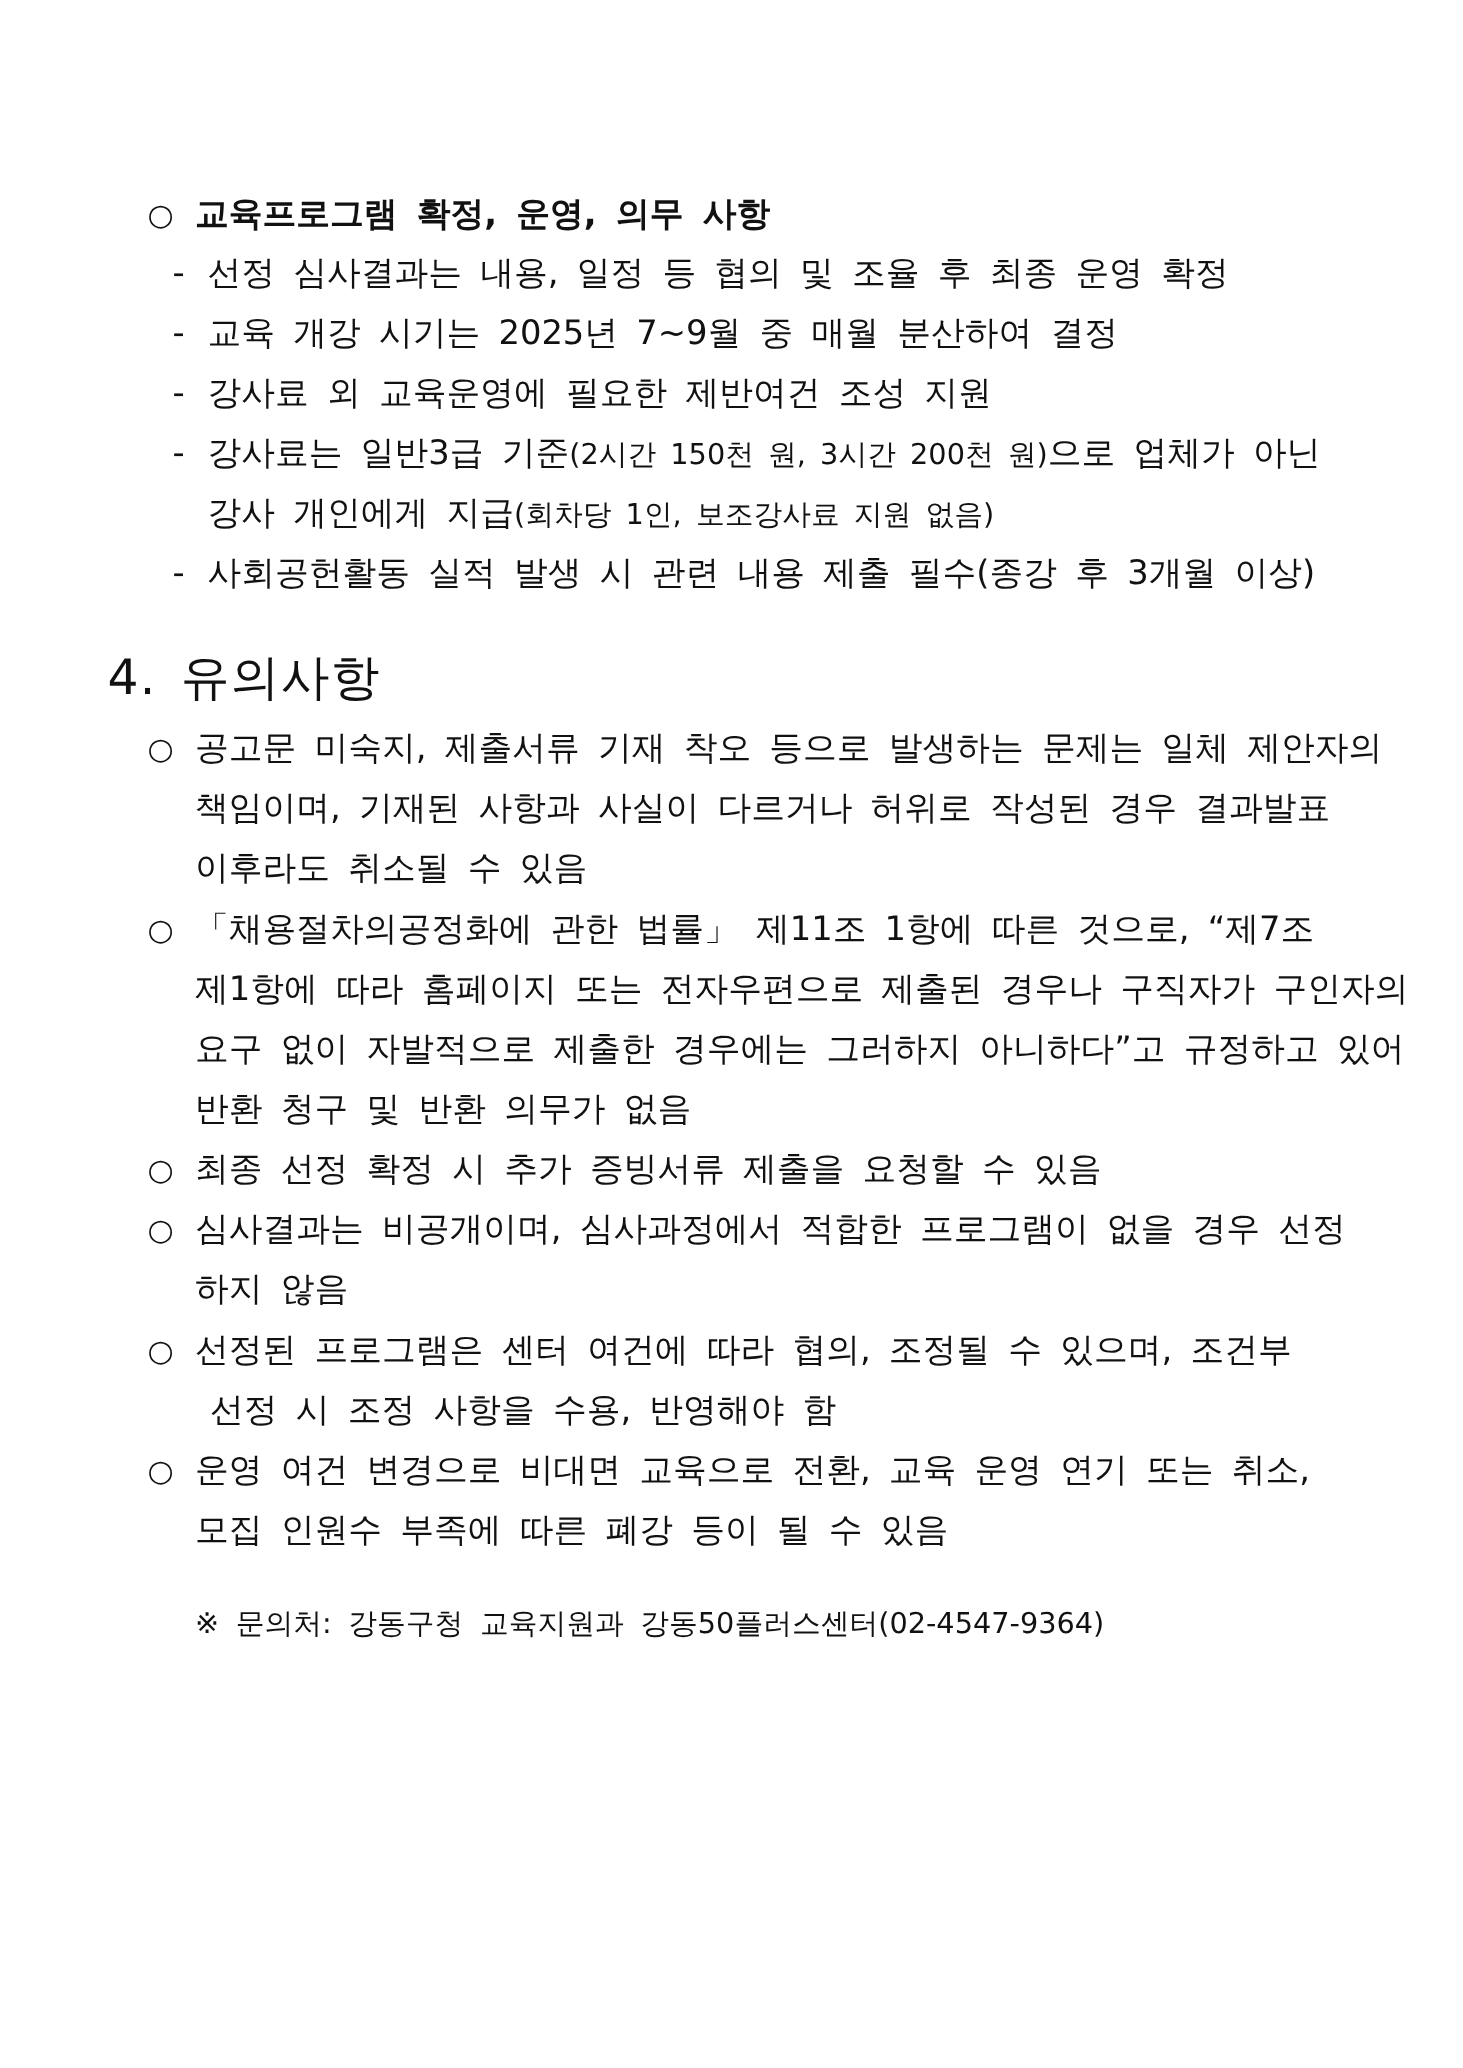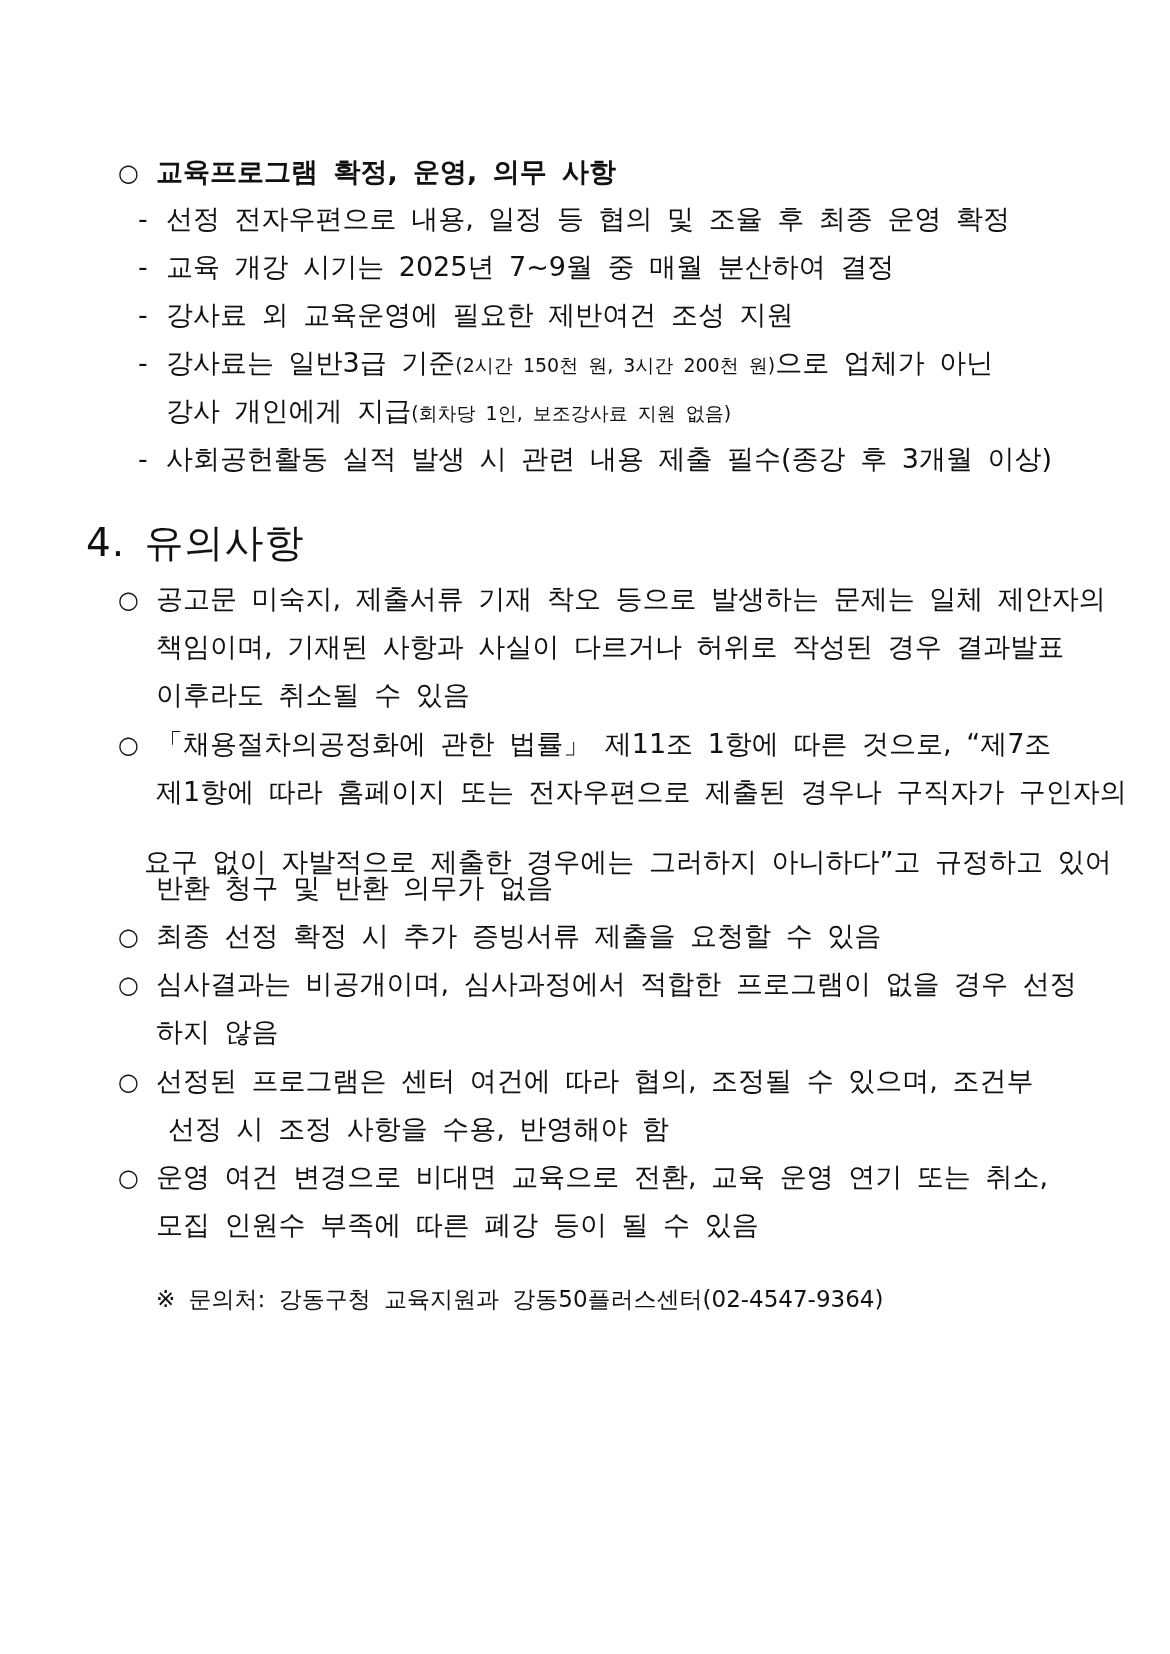--- a/index.html
+++ b/index.html
@@ -24,21 +24,21 @@
     }
     .line {
       position: absolute;
       white-space: nowrap;
       font-size: 27px;
       line-height: 34px;
       letter-spacing: 0px;
       word-spacing: 6px;
     }
     .bold { font-weight: bold; }
-    .small { font-size: 19px; word-spacing: 4px; }
+    .small { font-size: 23px; word-spacing: 4px; }
     .heading {
       font-size: 39px;
       font-weight: normal;
       letter-spacing: 1px;
     }
     .bullet {
       display: inline-block;
       width: 38px;
       font-size: 24px;
     }
@@ -53,21 +53,21 @@
 </head>
 <body>
 
 <div class="page">
 
   <div class="line bold" style="left:118px; top:155px;">
     <span class="bullet">○</span><span>교육프로그램 확정, 운영, 의무 사항</span>
   </div>
 
   <div class="line" style="left:138px; top:202px;">
-    <span class="dash">-</span><span>선정 전자우편으로 내용, 일정 등 협의 및 조율 후 최종 운영 확정</span>
+    <span class="dash">-</span><span>선정 심사결과는 내용, 일정 등 협의 및 조율 후 최종 운영 확정</span>
   </div>
 
   <div class="line" style="left:138px; top:250px;">
     <span class="dash">-</span><span>교육 개강 시기는 2025년 7~9월 중 매월 분산하여 결정</span>
   </div>
 
   <div class="line" style="left:138px; top:298px;">
     <span class="dash">-</span><span>강사료 외 교육운영에 필요한 제반여건 조성 지원</span>
   </div>
 
@@ -87,21 +87,21 @@
   <div class="line" style="left:118px; top:582px;">
     <span class="bullet">○</span><span>공고문 미숙지, 제출서류 기재 착오 등으로 발생하는 문제는 일체 제안자의</span>
   </div>
   <div class="line" style="left:156px; top:630px;">책임이며, 기재된 사항과 사실이 다르거나 허위로 작성된 경우 결과발표</div>
   <div class="line" style="left:156px; top:678px;">이후라도 취소될 수 있음</div>
 
   <div class="line" style="left:118px; top:727px;">
     <span class="bullet">○</span><span>「채용절차의공정화에 관한 법률」 제11조 1항에 따른 것으로, “제7조</span>
   </div>
   <div class="line" style="left:156px; top:775px;">제1항에 따라 홈페이지 또는 전자우편으로 제출된 경우나 구직자가 구인자의</div>
-  <div class="line" style="left:144px; top:823px;margin-top:22px;">요구 없이 자발적으로 제출한 경우에는 그러하지 아니하다”고 규정하고 있어</div>
+  <div class="line" style="left:156px; top:823px;">요구 없이 자발적으로 제출한 경우에는 그러하지 아니하다”고 규정하고 있어</div>
   <div class="line" style="left:156px; top:871px;">반환 청구 및 반환 의무가 없음</div>
 
   <div class="line" style="left:118px; top:919px;">
     <span class="bullet">○</span><span>최종 선정 확정 시 추가 증빙서류 제출을 요청할 수 있음</span>
   </div>
 
   <div class="line" style="left:118px; top:967px;">
     <span class="bullet">○</span><span>심사결과는 비공개이며, 심사과정에서 적합한 프로그램이 없을 경우 선정</span>
   </div>
   <div class="line" style="left:156px; top:1015px;">하지 않음</div>

